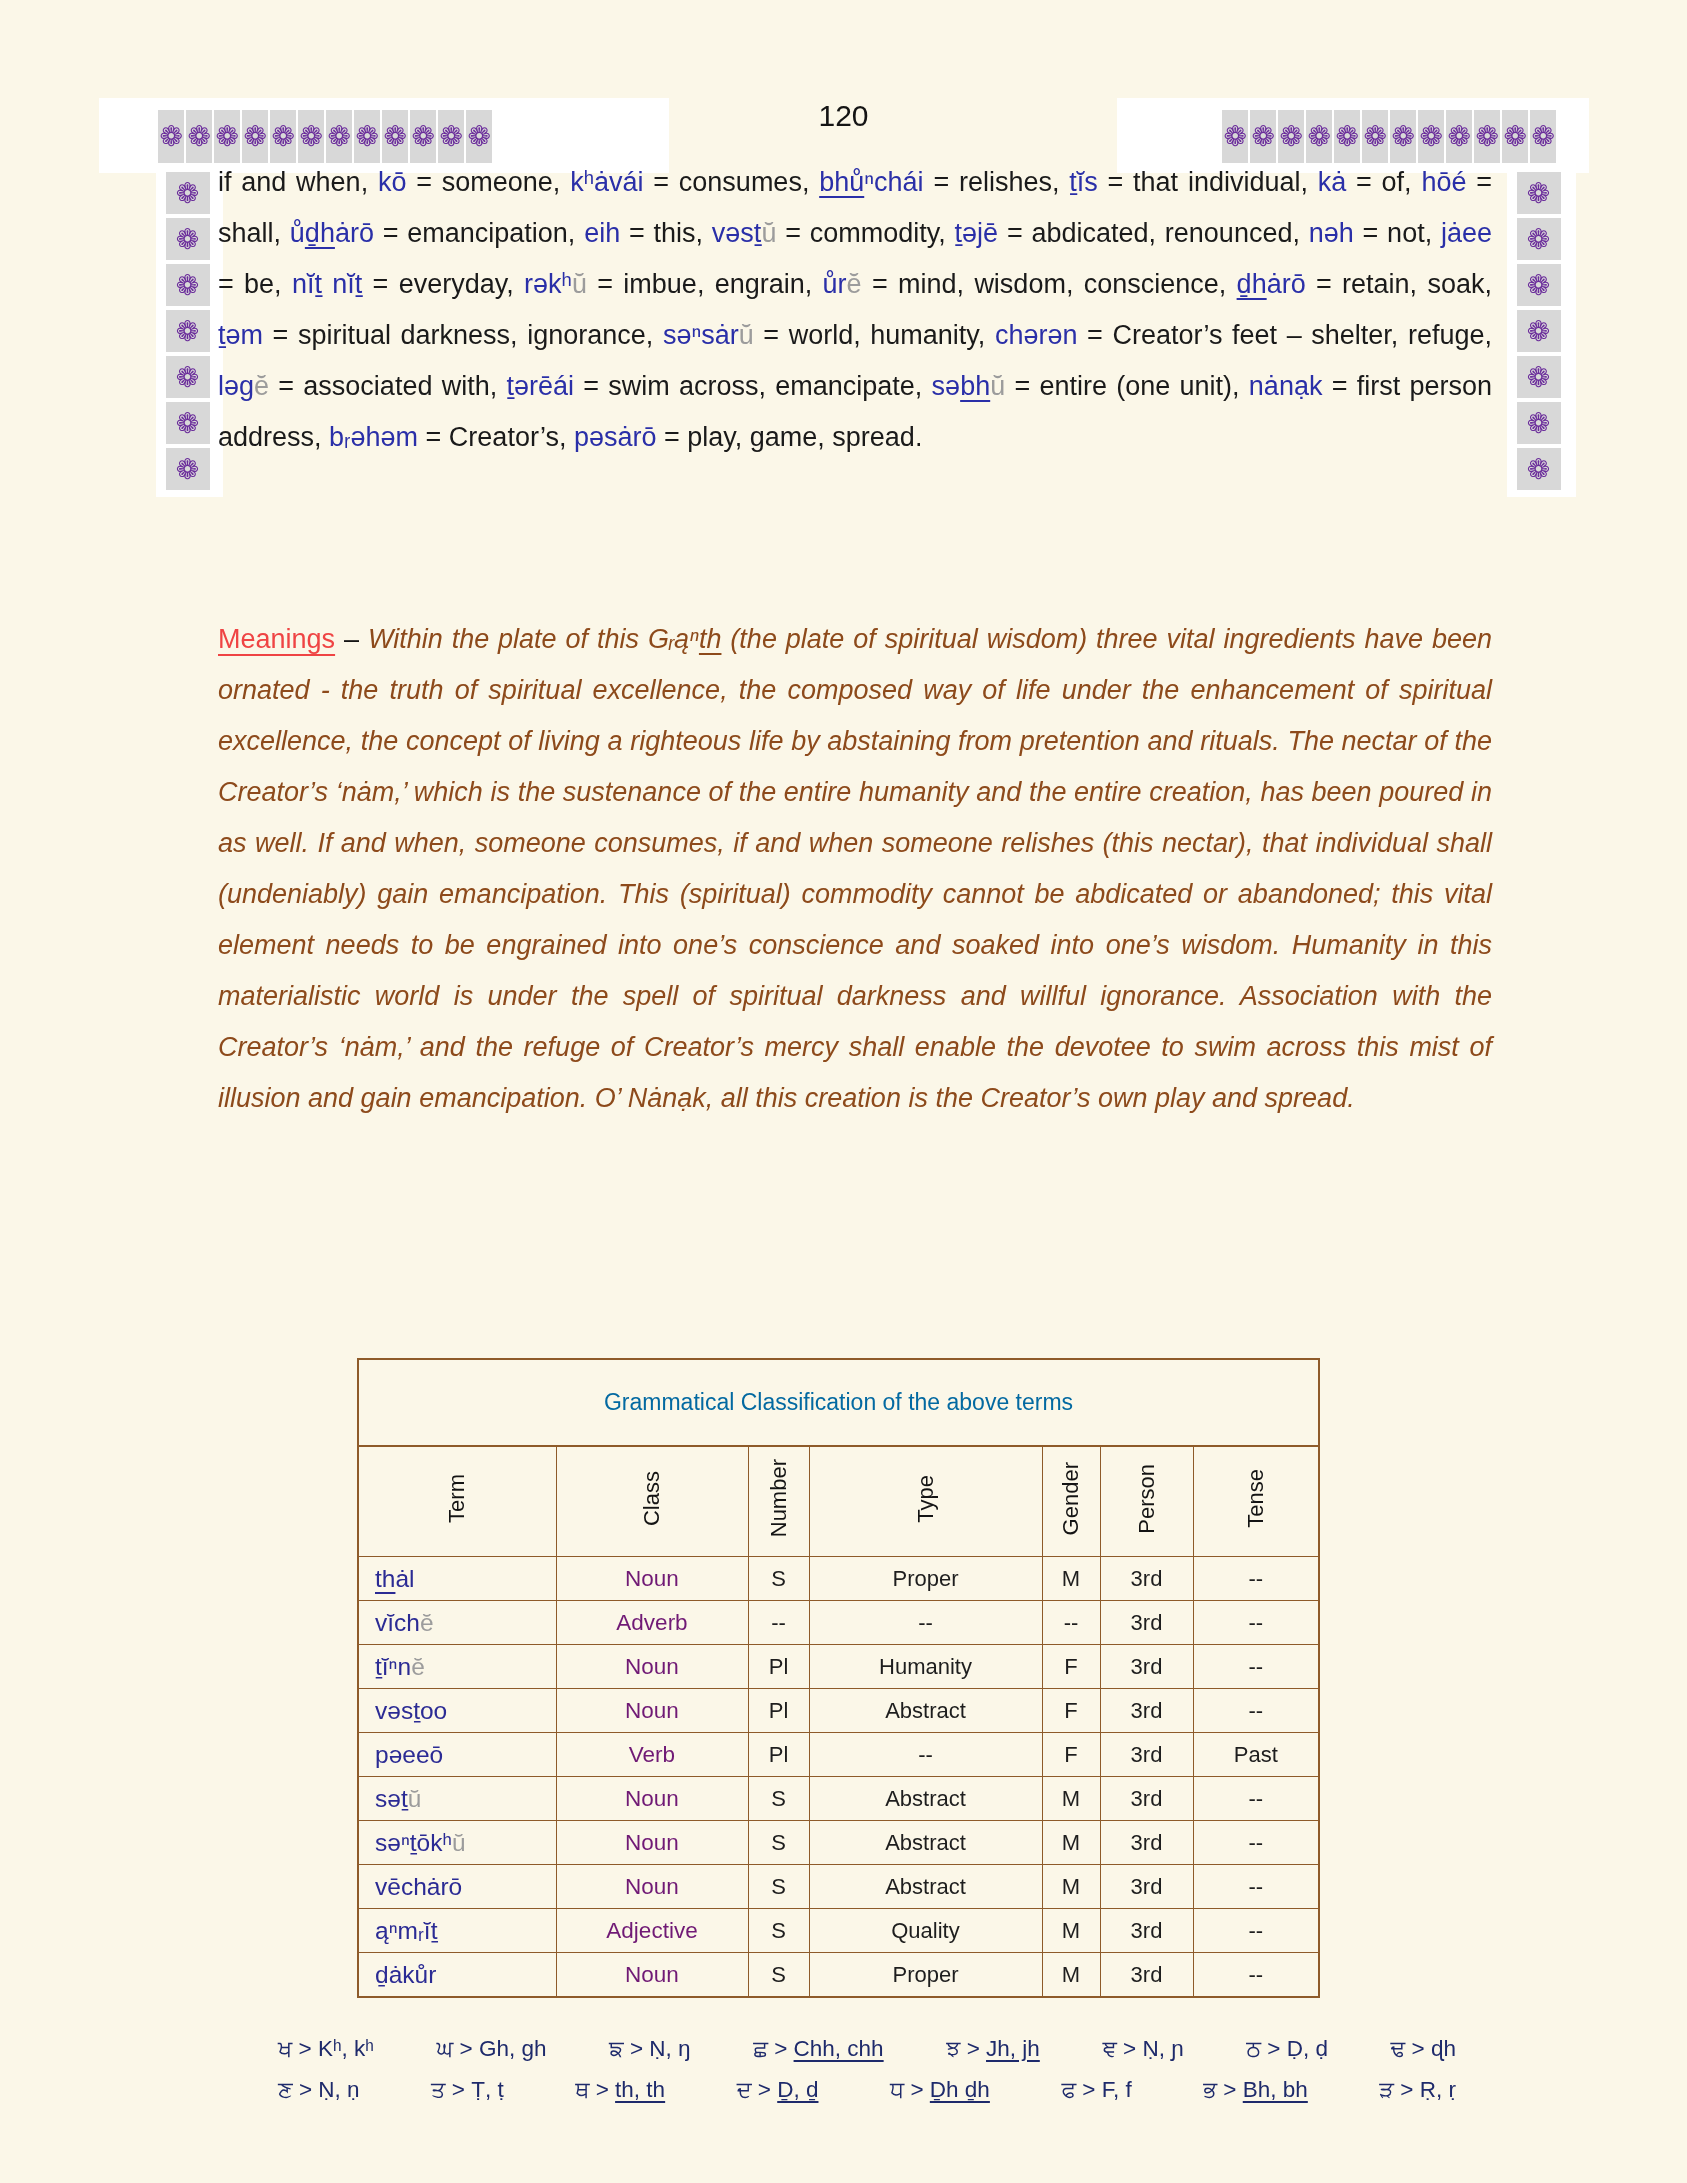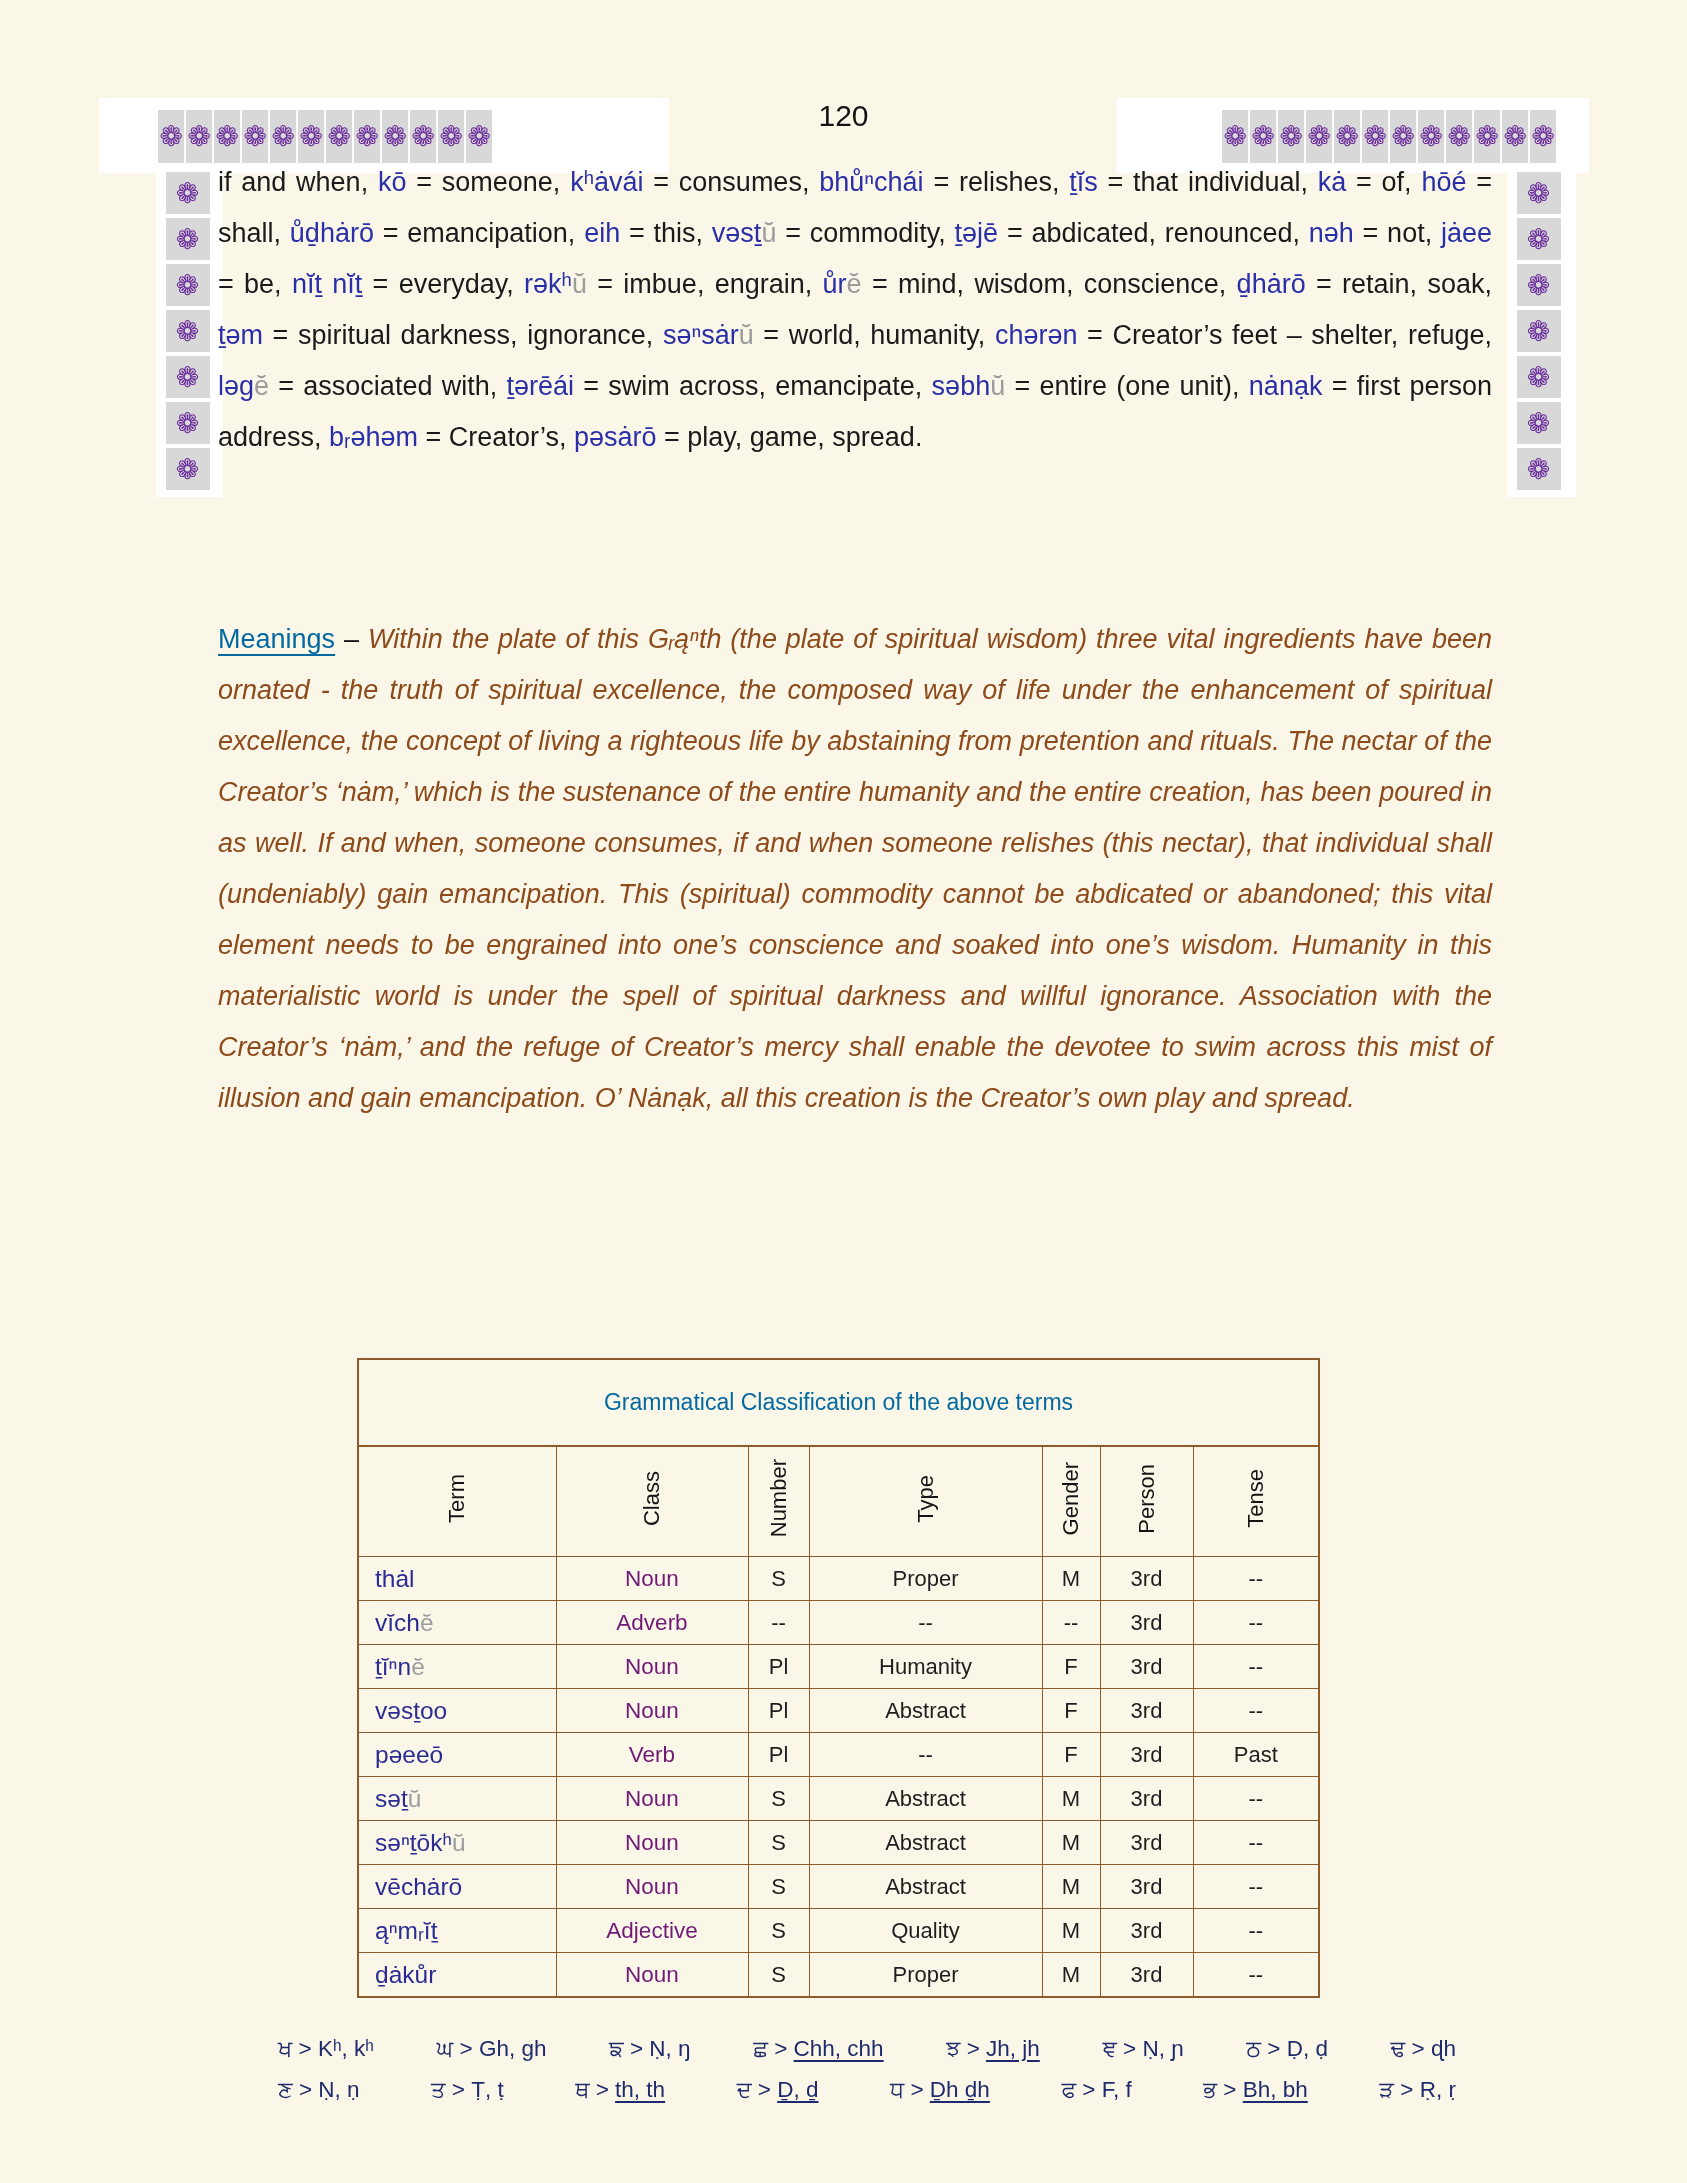--- a/index.html
+++ b/index.html
@@ -10,24 +10,24 @@
   .strip.h{flex-direction:row;padding:6.6px 5.3px;gap:2px;}
   .strip.v{flex-direction:column;padding:5.3px 6.6px;gap:4px;}
   .flower{display:flex;align-items:center;justify-content:center;background:#D8D8D8;color:#6B2D9B;}
   .strip.h .flower{width:26px;height:53px;font-size:28px;}
   .strip.v .flower{width:44px;height:42px;font-size:28px;}
   .page-number{position:absolute;top:99px;left:0;width:100%;text-align:center;font-size:30px;color:#141414;}
   .terms{position:absolute;left:218px;top:157px;width:1274px;margin:0;
          font-size:27px;line-height:51px;text-align:justify;color:#1A1A1A;}
   .c-b{color:#2A2FA8;}
   .c-g{color:#9C9C9C;}
-  .useg{text-underline-offset:4.6px;}
+  .useg{text-decoration:underline;text-underline-offset:4.6px;}
   .meanings{position:absolute;left:218px;top:614px;width:1274px;margin:0;
             font-size:27px;line-height:51px;text-align:justify;color:#8D4A1B;font-style:italic;}
-  .mhead{color:#0369a1;font-style:normal;text-decoration:underline;text-underline-offset:6px;}
+  .mhead{color:#ef4444;font-style:normal;text-decoration:underline;text-underline-offset:6px;}
   .mdash{color:#141414;font-style:normal;}
   .gtable{position:absolute;left:357px;top:1358px;border-collapse:collapse;background:#FBF7E8;
           border:2.6px solid #8E5B2A;table-layout:fixed;}
   .gtable td,.gtable th{border:1.3px solid #8E5B2A;overflow:hidden;}
   .title-cell{height:83px;text-align:center;font-size:23px;font-weight:normal;color:#0369a1;
               border-bottom:2px solid #8E5B2A !important;}
   .head-cell{height:107px;text-align:center;vertical-align:middle;font-size:22px;color:#141414;font-weight:normal;}
   .head-cell .vtxt{writing-mode:vertical-rl;transform:rotate(180deg);display:inline-block;line-height:1;}
   .gtable tbody td{height:41px;}
   .term-cell{padding-left:16px;font-size:24.5px;color:#2B2B94;text-align:left;}

